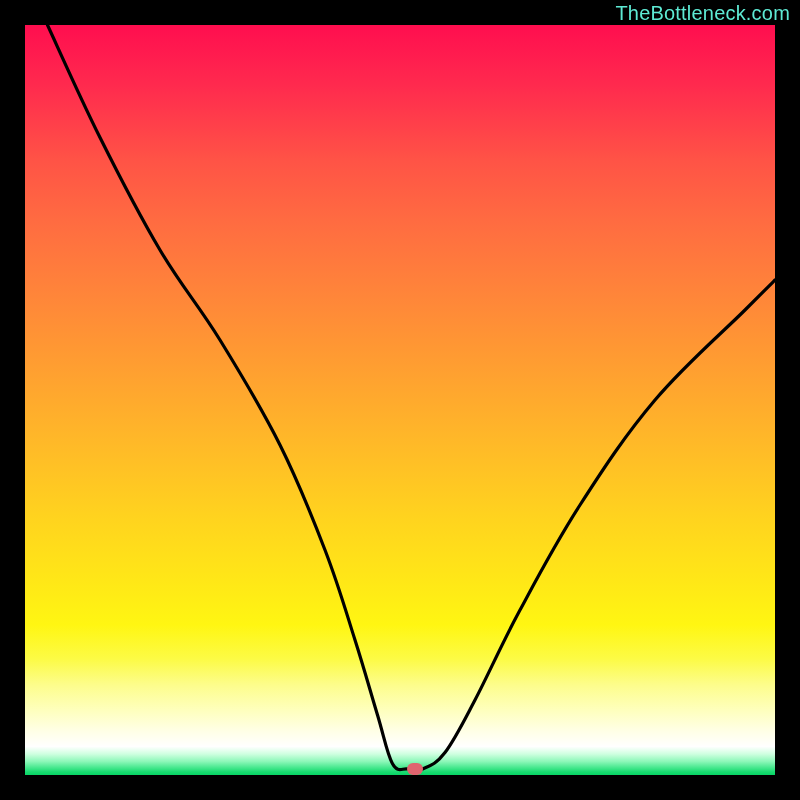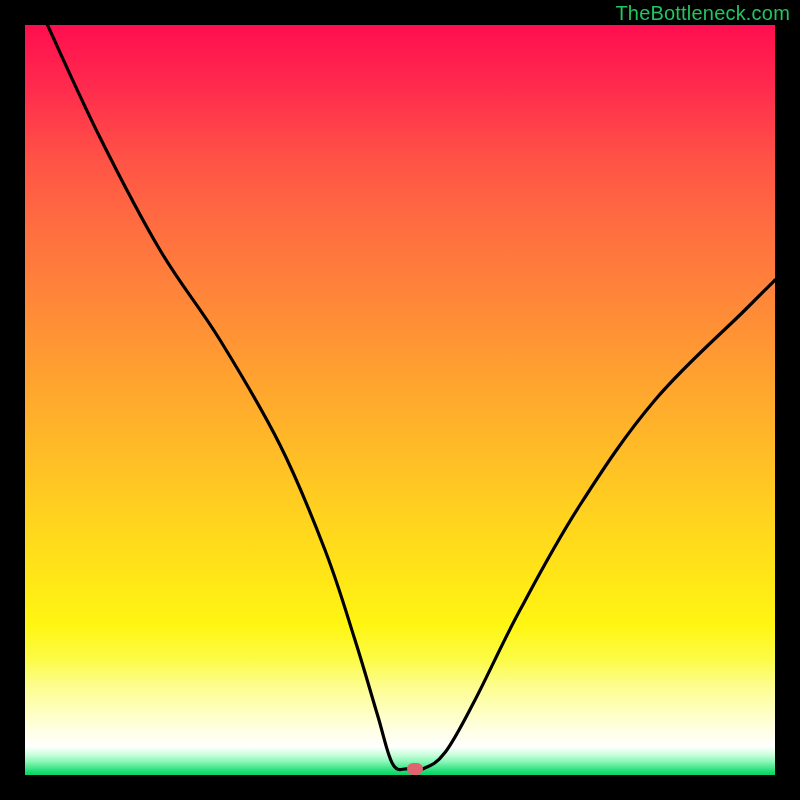--- a/index.html
+++ b/index.html
@@ -14,21 +14,21 @@
   .frame {
     position: relative;
     width: 800px;
     height: 800px;
     background: #000;
   }
   .watermark {
     position: absolute;
     top: 2px;
     right: 10px;
-    color: #22c55e;
+    color: #5eead4;
     font-size: 20px;
     font-weight: 500;
     letter-spacing: 0.2px;
     z-index: 30;
   }
   
   .plot {
     position: absolute;
     left: 25px;
     top: 25px;

